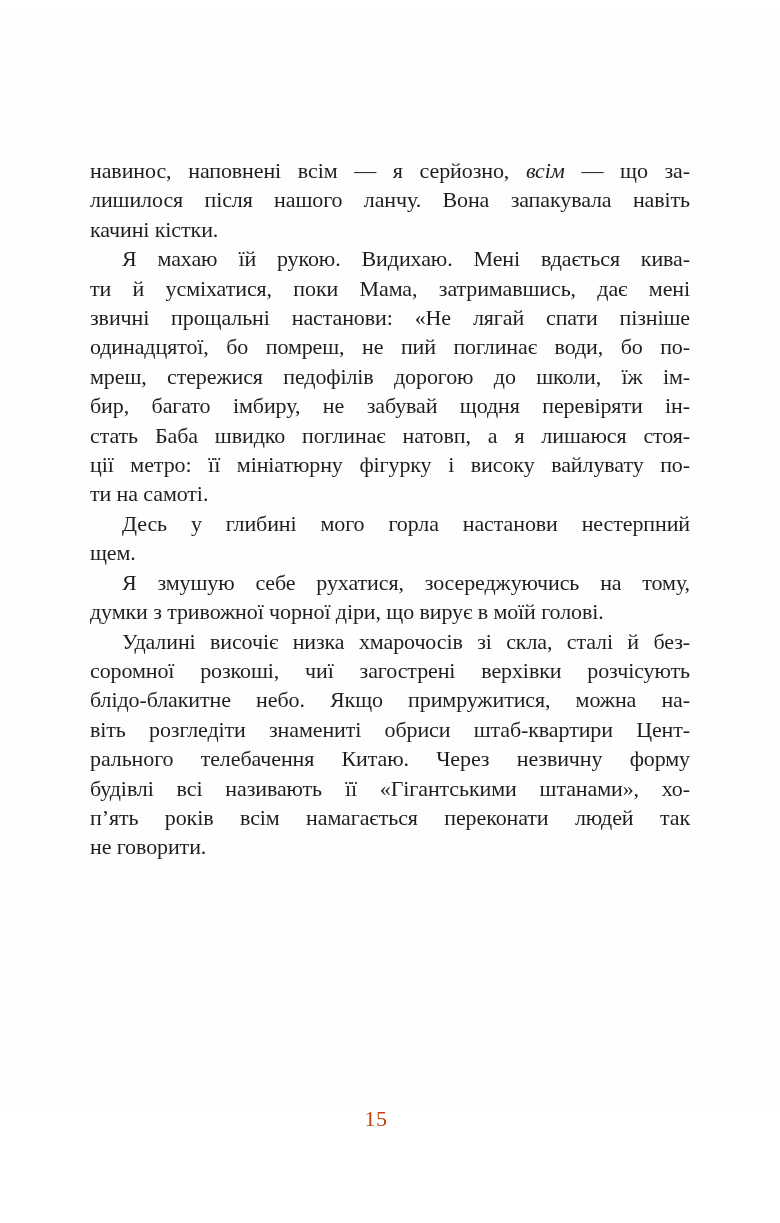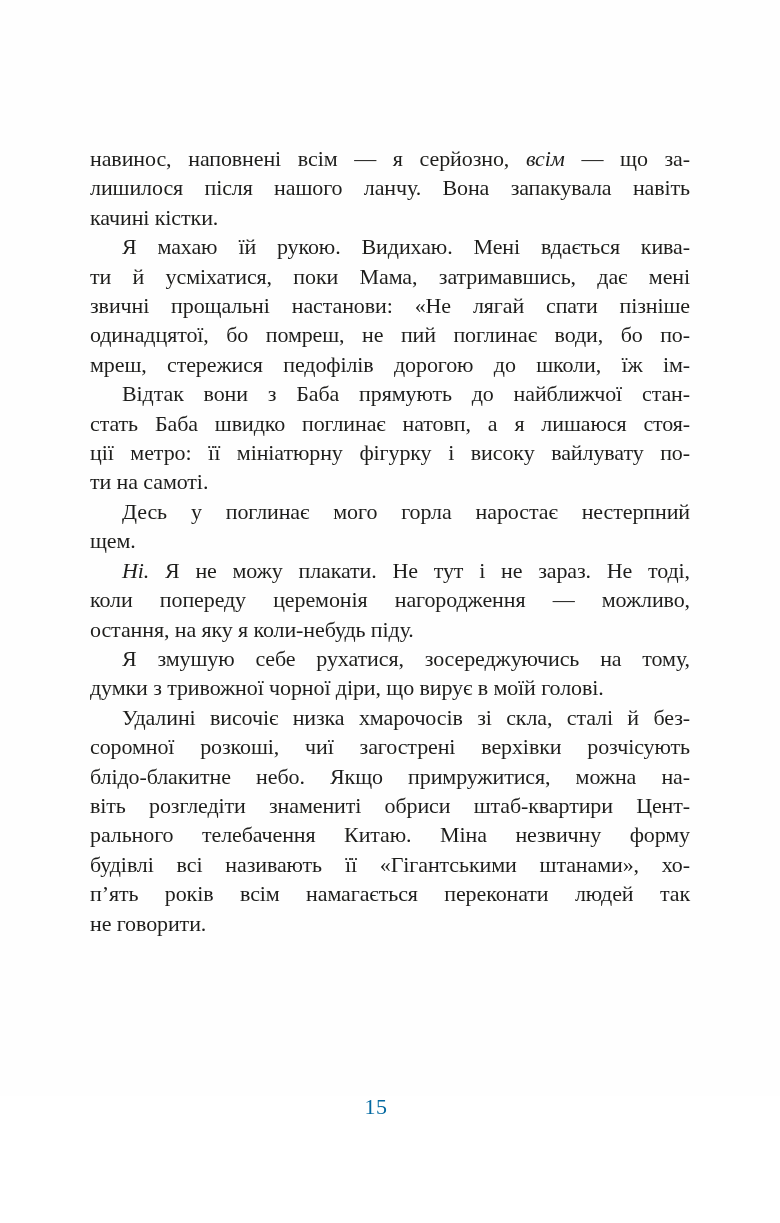--- a/index.html
+++ b/index.html
@@ -12,20 +12,21 @@
     height: 1223px;
     font-family: "Liberation Serif", "DejaVu Serif", serif;
     color: #1e1e1c;
     overflow: hidden;
   }
   .page {
     position: relative;
     width: 780px;
     height: 1096px;
     background: #fefefe;
+    margin-top: 12px;
   }
   .text-block {
     position: absolute;
     left: 90px;
     top: 144px;
     width: 600px;
   }
   .paragraph {
     margin: 0;
     padding: 0;
@@ -49,64 +50,59 @@
     font-style: italic;
   }
   .folio {
     position: absolute;
     top: 1094px;
     left: 90px;
     width: 572px;
     text-align: center;
     font-size: 22px;
     letter-spacing: 0.5px;
-    color: #0369a1;
+    color: #c2410c;
   }
 </style>
 </head>
 <body>
 
 <div class="page">
   <main class="text-block" id="text-block">
       <div class="paragraph">
         <div class="line"><span>навинос, наповнені всім — я серйозно, </span><em>всім</em><span> — що за-</span></div>
         <div class="line"><span>лишилося після нашого ланчу. Вона запакувала навіть</span></div>
         <div class="line last"><span>качині кістки.</span></div>
       </div>
       <div class="paragraph">
         <div class="line first-indent"><span>Я махаю їй рукою. Видихаю. Мені вдається кива-</span></div>
         <div class="line"><span>ти й усміхатися, поки Мама, затримавшись, дає мені</span></div>
         <div class="line"><span>звичні прощальні настанови: «Не лягай спати пізніше</span></div>
         <div class="line"><span>одинадцятої, бо помреш, не пий поглинає води, бо по-</span></div>
         <div class="line"><span>мреш, стережися педофілів дорогою до школи, їж ім-</span></div>
+        <div class="line"><span>бир, багато імбиру, не забувай щодня перевіряти ін-</span></div>
       </div>
       <div class="paragraph">
-        <div class="line first-indent"><span>Відтак вони з Баба прямують до найближчої стан-</span></div>
         <div class="line"><span>стать Баба швидко поглинає натовп, а я лишаюся стоя-</span></div>
         <div class="line"><span>ції метро: її мініатюрну фігурку і високу вайлувату по-</span></div>
         <div class="line last"><span>ти на самоті.</span></div>
       </div>
       <div class="paragraph">
-        <div class="line first-indent"><span>Десь у поглинає мого горла наростає нестерпний</span></div>
+        <div class="line first-indent"><span>Десь у глибині мого горла настанови нестерпний</span></div>
         <div class="line last"><span>щем.</span></div>
-      </div>
-      <div class="paragraph">
-        <div class="line first-indent"><em>Ні.</em><span> Я не можу плакати. Не тут і не зараз. Не тоді,</span></div>
-        <div class="line"><span>коли попереду церемонія нагородження — можливо,</span></div>
-        <div class="line last"><span>остання, на яку я коли-небудь піду.</span></div>
       </div>
       <div class="paragraph">
         <div class="line first-indent"><span>Я змушую себе рухатися, зосереджуючись на тому,</span></div>
         <div class="line last"><span>думки з тривожної чорної діри, що вирує в моїй голові.</span></div>
       </div>
       <div class="paragraph">
         <div class="line first-indent"><span>Удалині височіє низка хмарочосів зі скла, сталі й без-</span></div>
         <div class="line"><span>соромної розкоші, чиї загострені верхівки розчісують</span></div>
         <div class="line"><span>блідо-блакитне небо. Якщо примружитися, можна на-</span></div>
         <div class="line"><span>віть розгледіти знамениті обриси штаб-квартири Цент-</span></div>
-        <div class="line"><span>рального телебачення Китаю. Міна незвичну форму</span></div>
+        <div class="line"><span>рального телебачення Китаю. Через незвичну форму</span></div>
         <div class="line"><span>будівлі всі називають її «Гігантськими штанами», хо-</span></div>
         <div class="line"><span>п’ять років всім намагається переконати людей так</span></div>
         <div class="line last"><span>не говорити.</span></div>
       </div>
     </main>
   <footer class="folio">15</footer>
 </div>
 
 </body></html>

